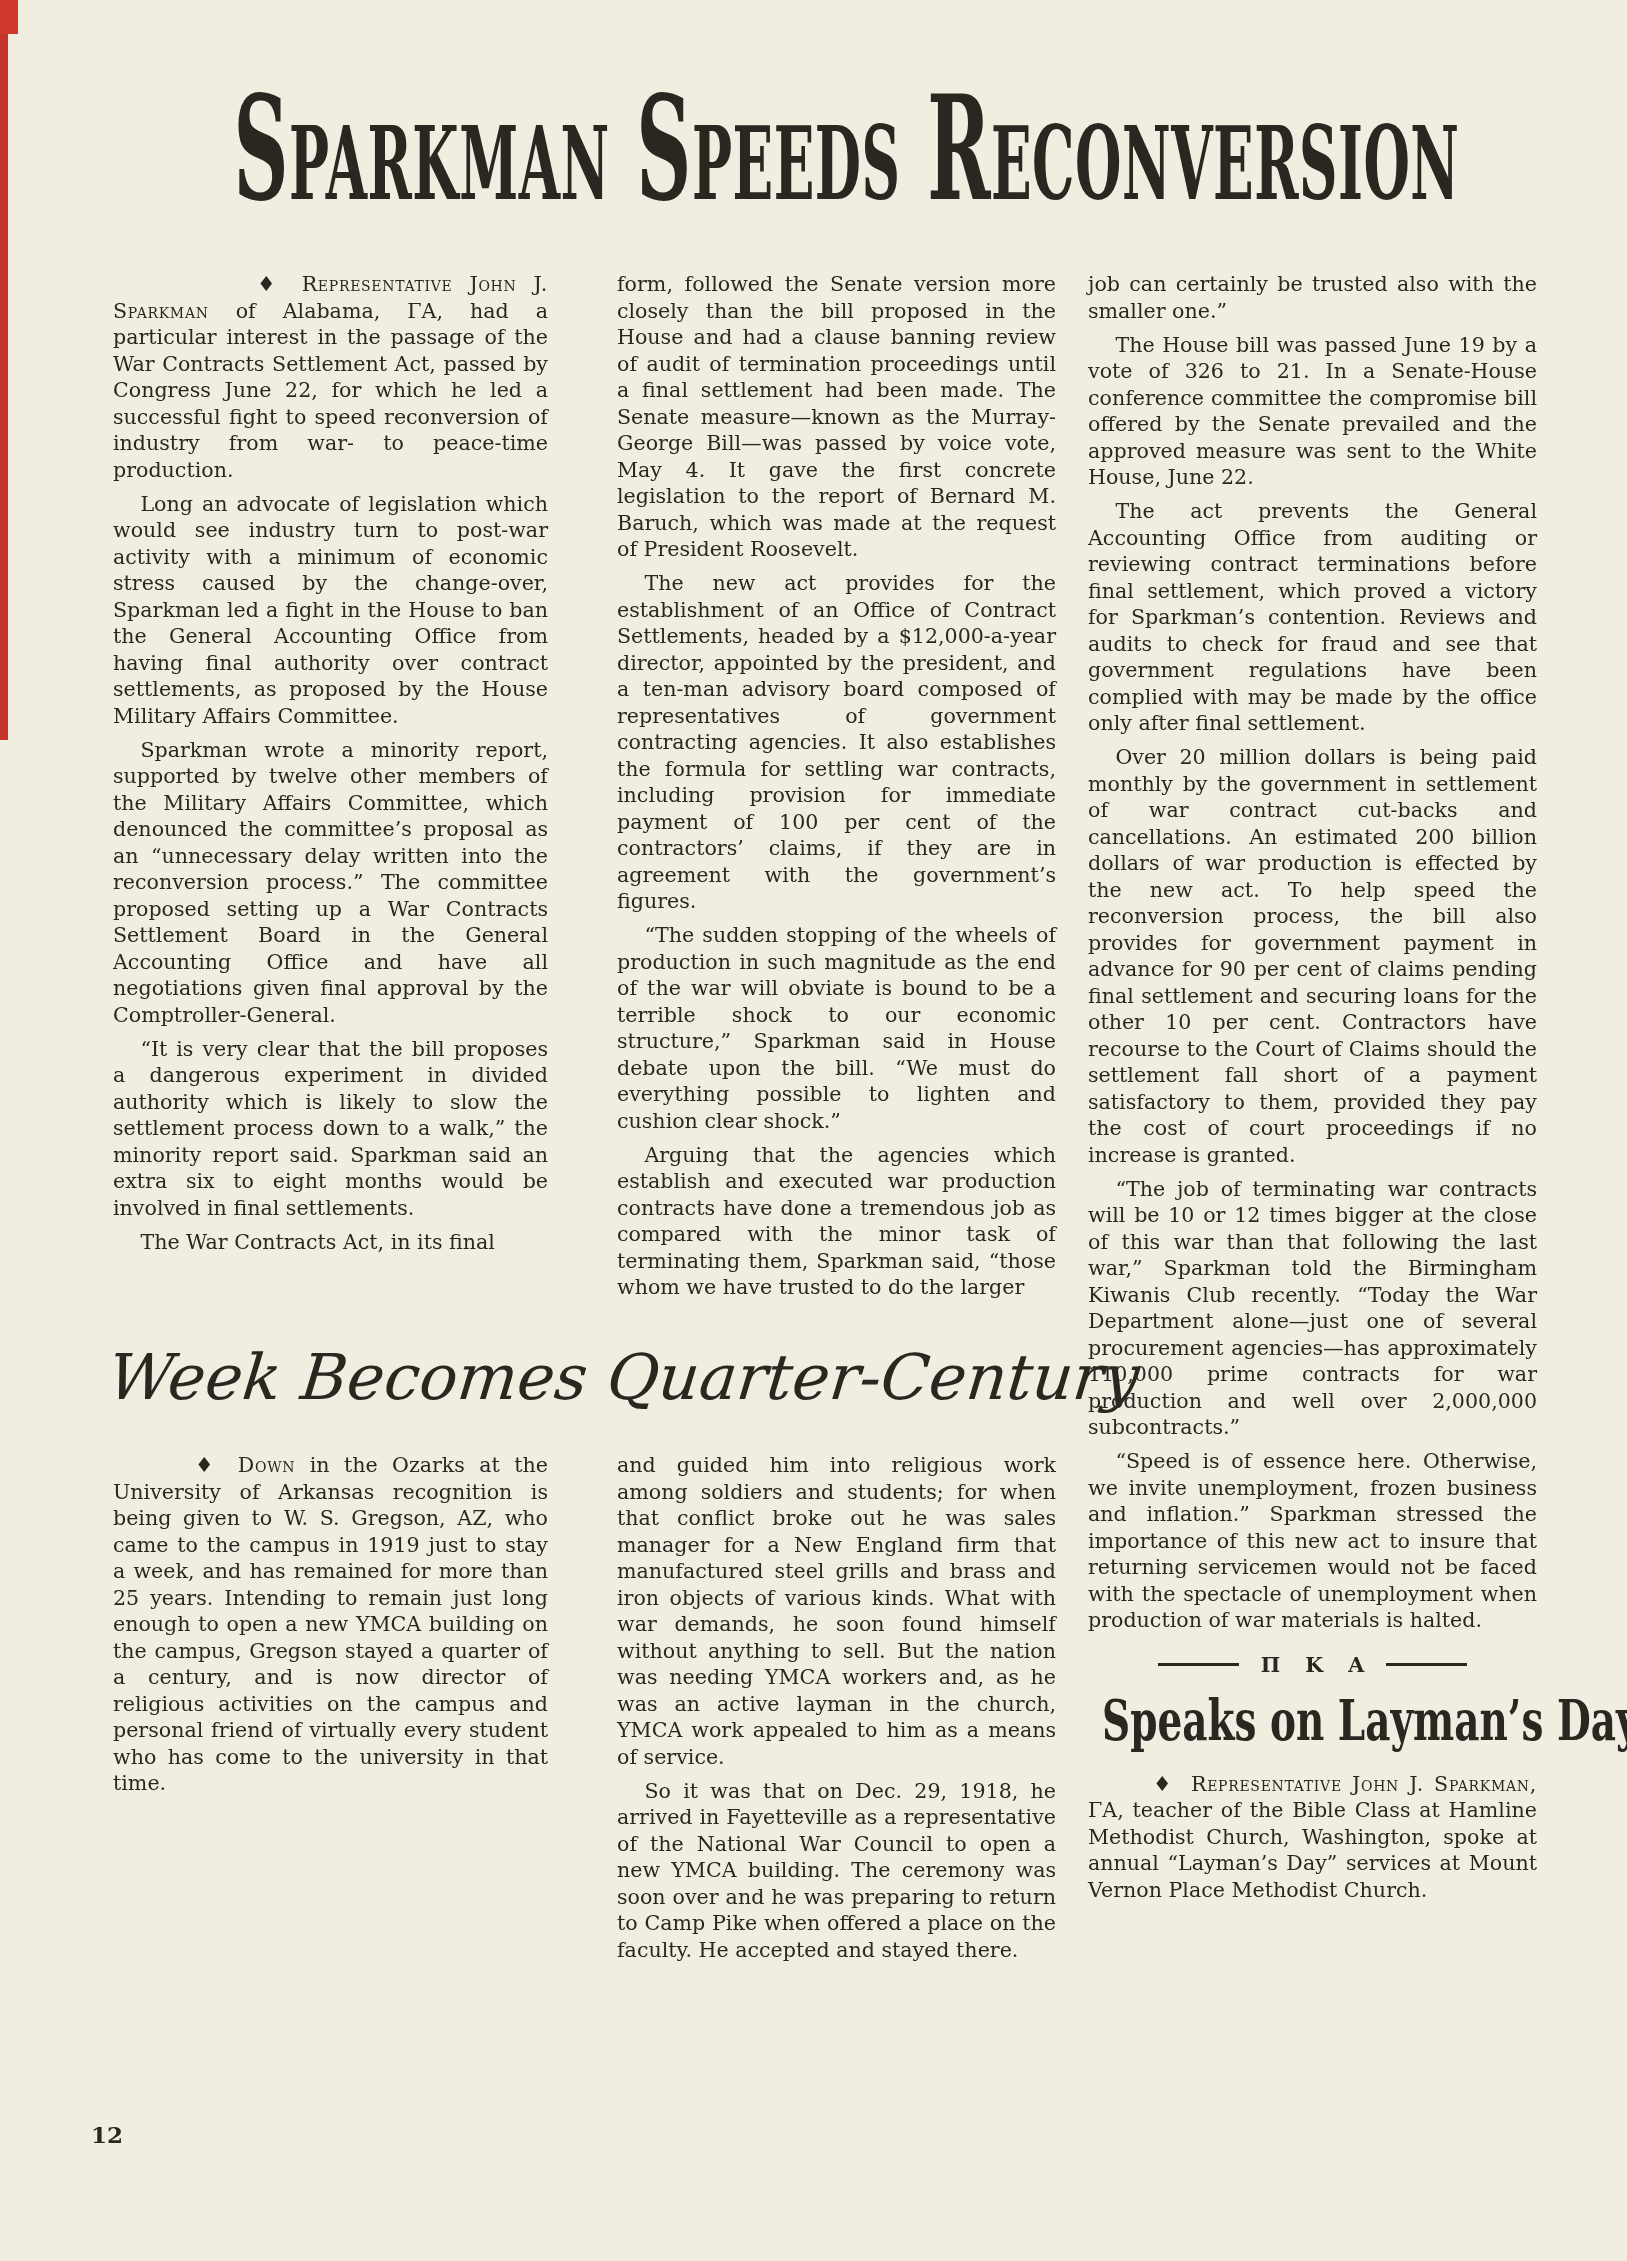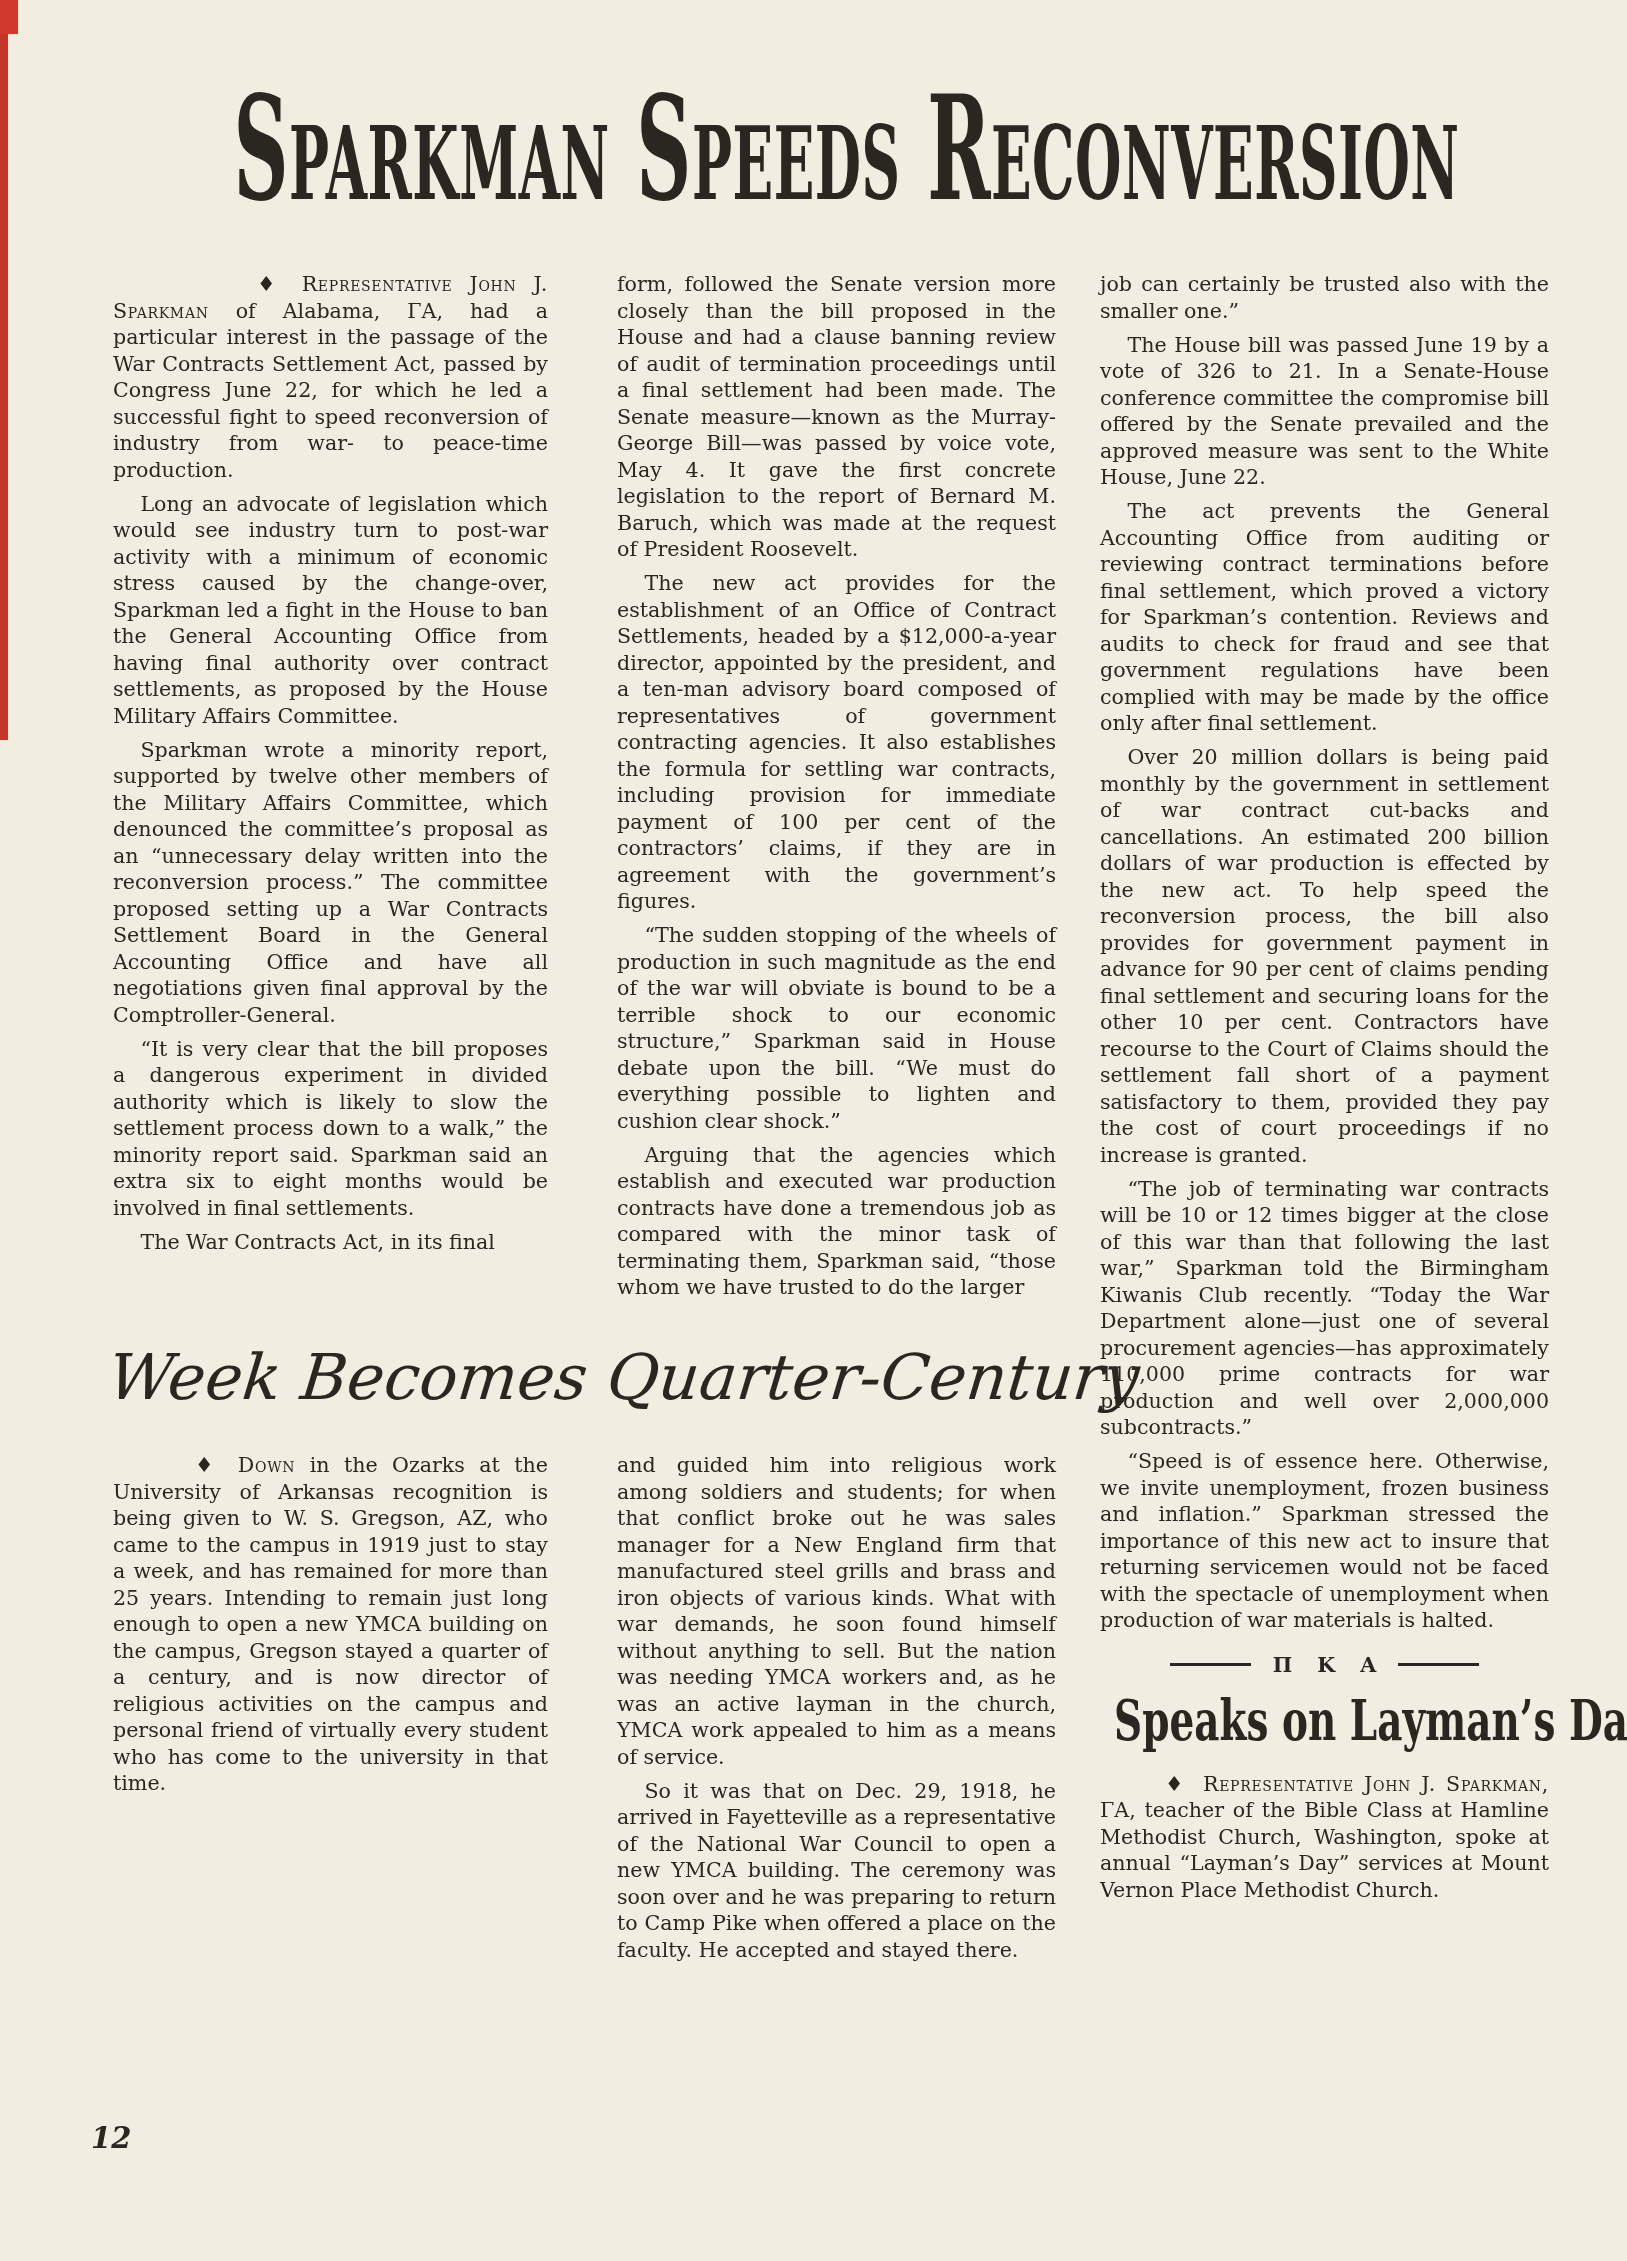--- a/index.html
+++ b/index.html
@@ -23,21 +23,21 @@
     font-variant:small-caps; font-weight:bold;
     font-size:103px; line-height:1.1; white-space:nowrap; letter-spacing:0.7px;
   }
   .title-word { padding:0 18px; }
 
   .content { position:absolute; left:113px; top:271px; width:1443px; display:flex; }
   .left-zone { width:929px; flex:none; }
   .cols2 { display:flex; gap:69px; }
   .col1 { width:435px; flex:none; }
   .col2 { width:439px; flex:none; }
-  .col3 { width:449px; flex:none; margin-left:58px; }
+  .col3 { width:449px; flex:none; margin-left:46px; }
 
   .para {
     margin:0 0 7.5px 0;
     font-size:20.6px; line-height:26.5px;
     text-align:justify; text-indent:27.4px;
   }
   .para.cont { text-indent:0; }
   .para.ind-a { text-indent:144px; }
   .para.ind-b { text-indent:82px; }
   .para.ind-c { text-indent:65px; }
@@ -58,21 +58,21 @@
   .divider .label { font-size:20.6px; letter-spacing:9px; font-weight:bold; padding-left:9px; }
 
   .layman-title { text-align:center; margin:9.6px 0 23px; height:59px; }
   .layman-title span {
     display:inline-block; font-weight:bold; font-size:41px; white-space:nowrap;
     transform:scale(0.95,1.35); transform-origin:center top;
   }
 
   .pagenum {
     position:absolute; left:91px; top:2121px;
-    font-size:29px; font-style:italic; font-weight:bold;
+    font-size:23px; font-weight:bold;
   }
 </style>
 </head>
 <body>
 
 <div class="red-edge"></div>
 <div class="red-edge-corner"></div>
 
 <div class="title-wrap">
   <h1 class="title-inner" style="margin:0;"><span class="title-word">Sparkman</span><span class="title-word">Speeds</span><span class="title-word">Reconversion</span></h1>

